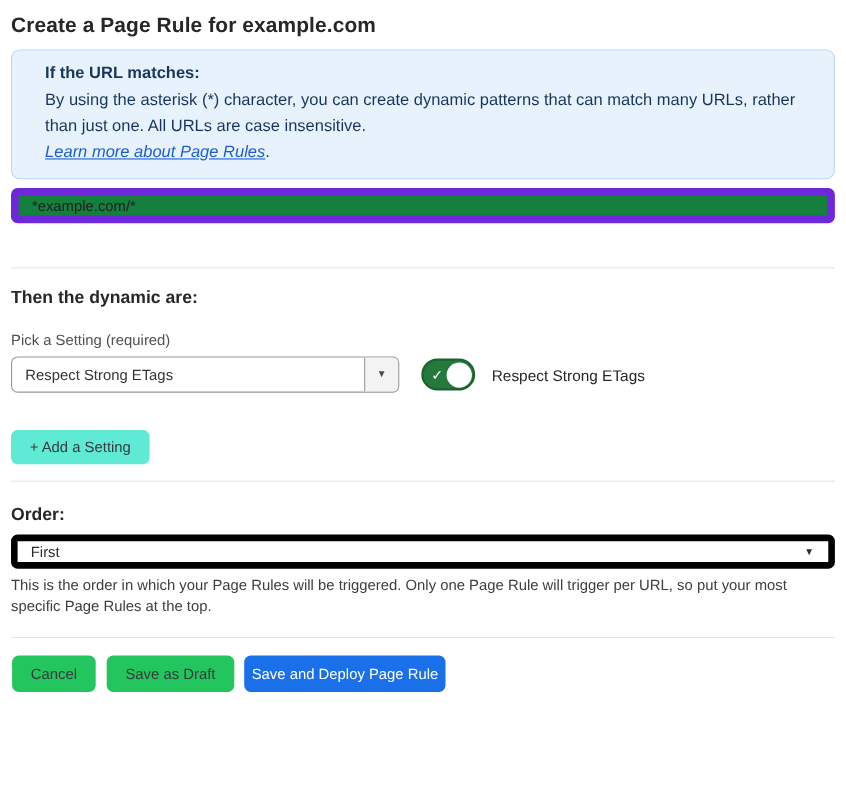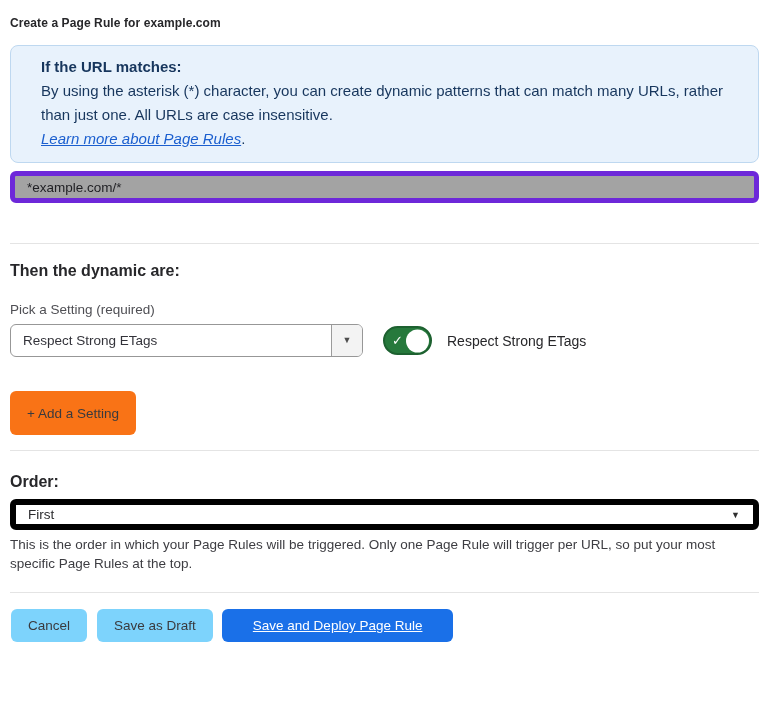--- a/index.html
+++ b/index.html
@@ -8,21 +8,21 @@
     width: 769px;
     height: 718px;
     font-family: "Liberation Sans", "DejaVu Sans", sans-serif;
     color: #27272a;
     overflow: hidden;
   }
   .container { padding: 0 10px; }
 
   .page-title {
     margin-top: 12px;
-    font-size: 12px;
+    font-size: 19px;
     line-height: 23px;
     font-weight: 700;
     color: #27272a;
     letter-spacing: 0.1px;
   }
 
   .info-box {
     margin-top: 10px;
     background: #e8f2fc;
     border: 1px solid #bed8f0;
@@ -45,22 +45,22 @@
     margin-top: 20px;
     font-size: 13.5px;
     line-height: 15px;
     color: #4f4f54;
   }
 
   .url-input {
     margin-top: 8px;
     width: 100%;
     height: 32px;
-    background: #a3a3a3;
-    border: 5px solid #6d28d9;
+    background: #15803d;
+    border: 7px solid #6d28d9;
     border-radius: 6px;
     padding: 0 12px;
     font-family: "Liberation Sans", "DejaVu Sans", sans-serif;
     font-size: 13.5px;
     color: #1f1f23;
     outline: none;
   }
 
   .divider {
     border: none;
@@ -152,22 +152,22 @@
     border-radius: 50%;
   }
   .toggle-text {
     margin-left: 15px;
     font-size: 14px;
     color: #27272a;
   }
 
   .add-setting-btn {
     margin-top: 34px;
-    height: 44px;
-    background: #f97316;
+    height: 31px;
+    background: #5eead4;
     border: none;
     border-radius: 6px;
     padding: 0 17px;
     font-family: "Liberation Sans", "DejaVu Sans", sans-serif;
     font-size: 13.5px;
     color: #3a3a3e;
     cursor: pointer;
   }
 
   .order-select {
@@ -208,32 +208,31 @@
   }
   .btn {
     height: 33px;
     border: none;
     border-radius: 6px;
     font-family: "Liberation Sans", "DejaVu Sans", sans-serif;
     font-size: 13.5px;
     cursor: pointer;
   }
   .btn-gray {
-    background: #7dd3fc;
+    background: #22c55e;
     color: #3a3a3e;
     padding: 0 17px;
   }
   .btn-cancel { margin-left: 1px; }
   .btn-draft { margin-left: 10px; }
   .btn-primary {
     margin-left: 9px;
     background: #1a70e8;
     color: #ffffff;
-    padding: 0 31px;
-    text-decoration: underline;
+    padding: 0 7px;
   }
 </style>
 </head>
 <body>
 
 <div class="container">
 
   <h1 class="page-title">Create a Page Rule for example.com</h1>
 
   <div class="info-box">

